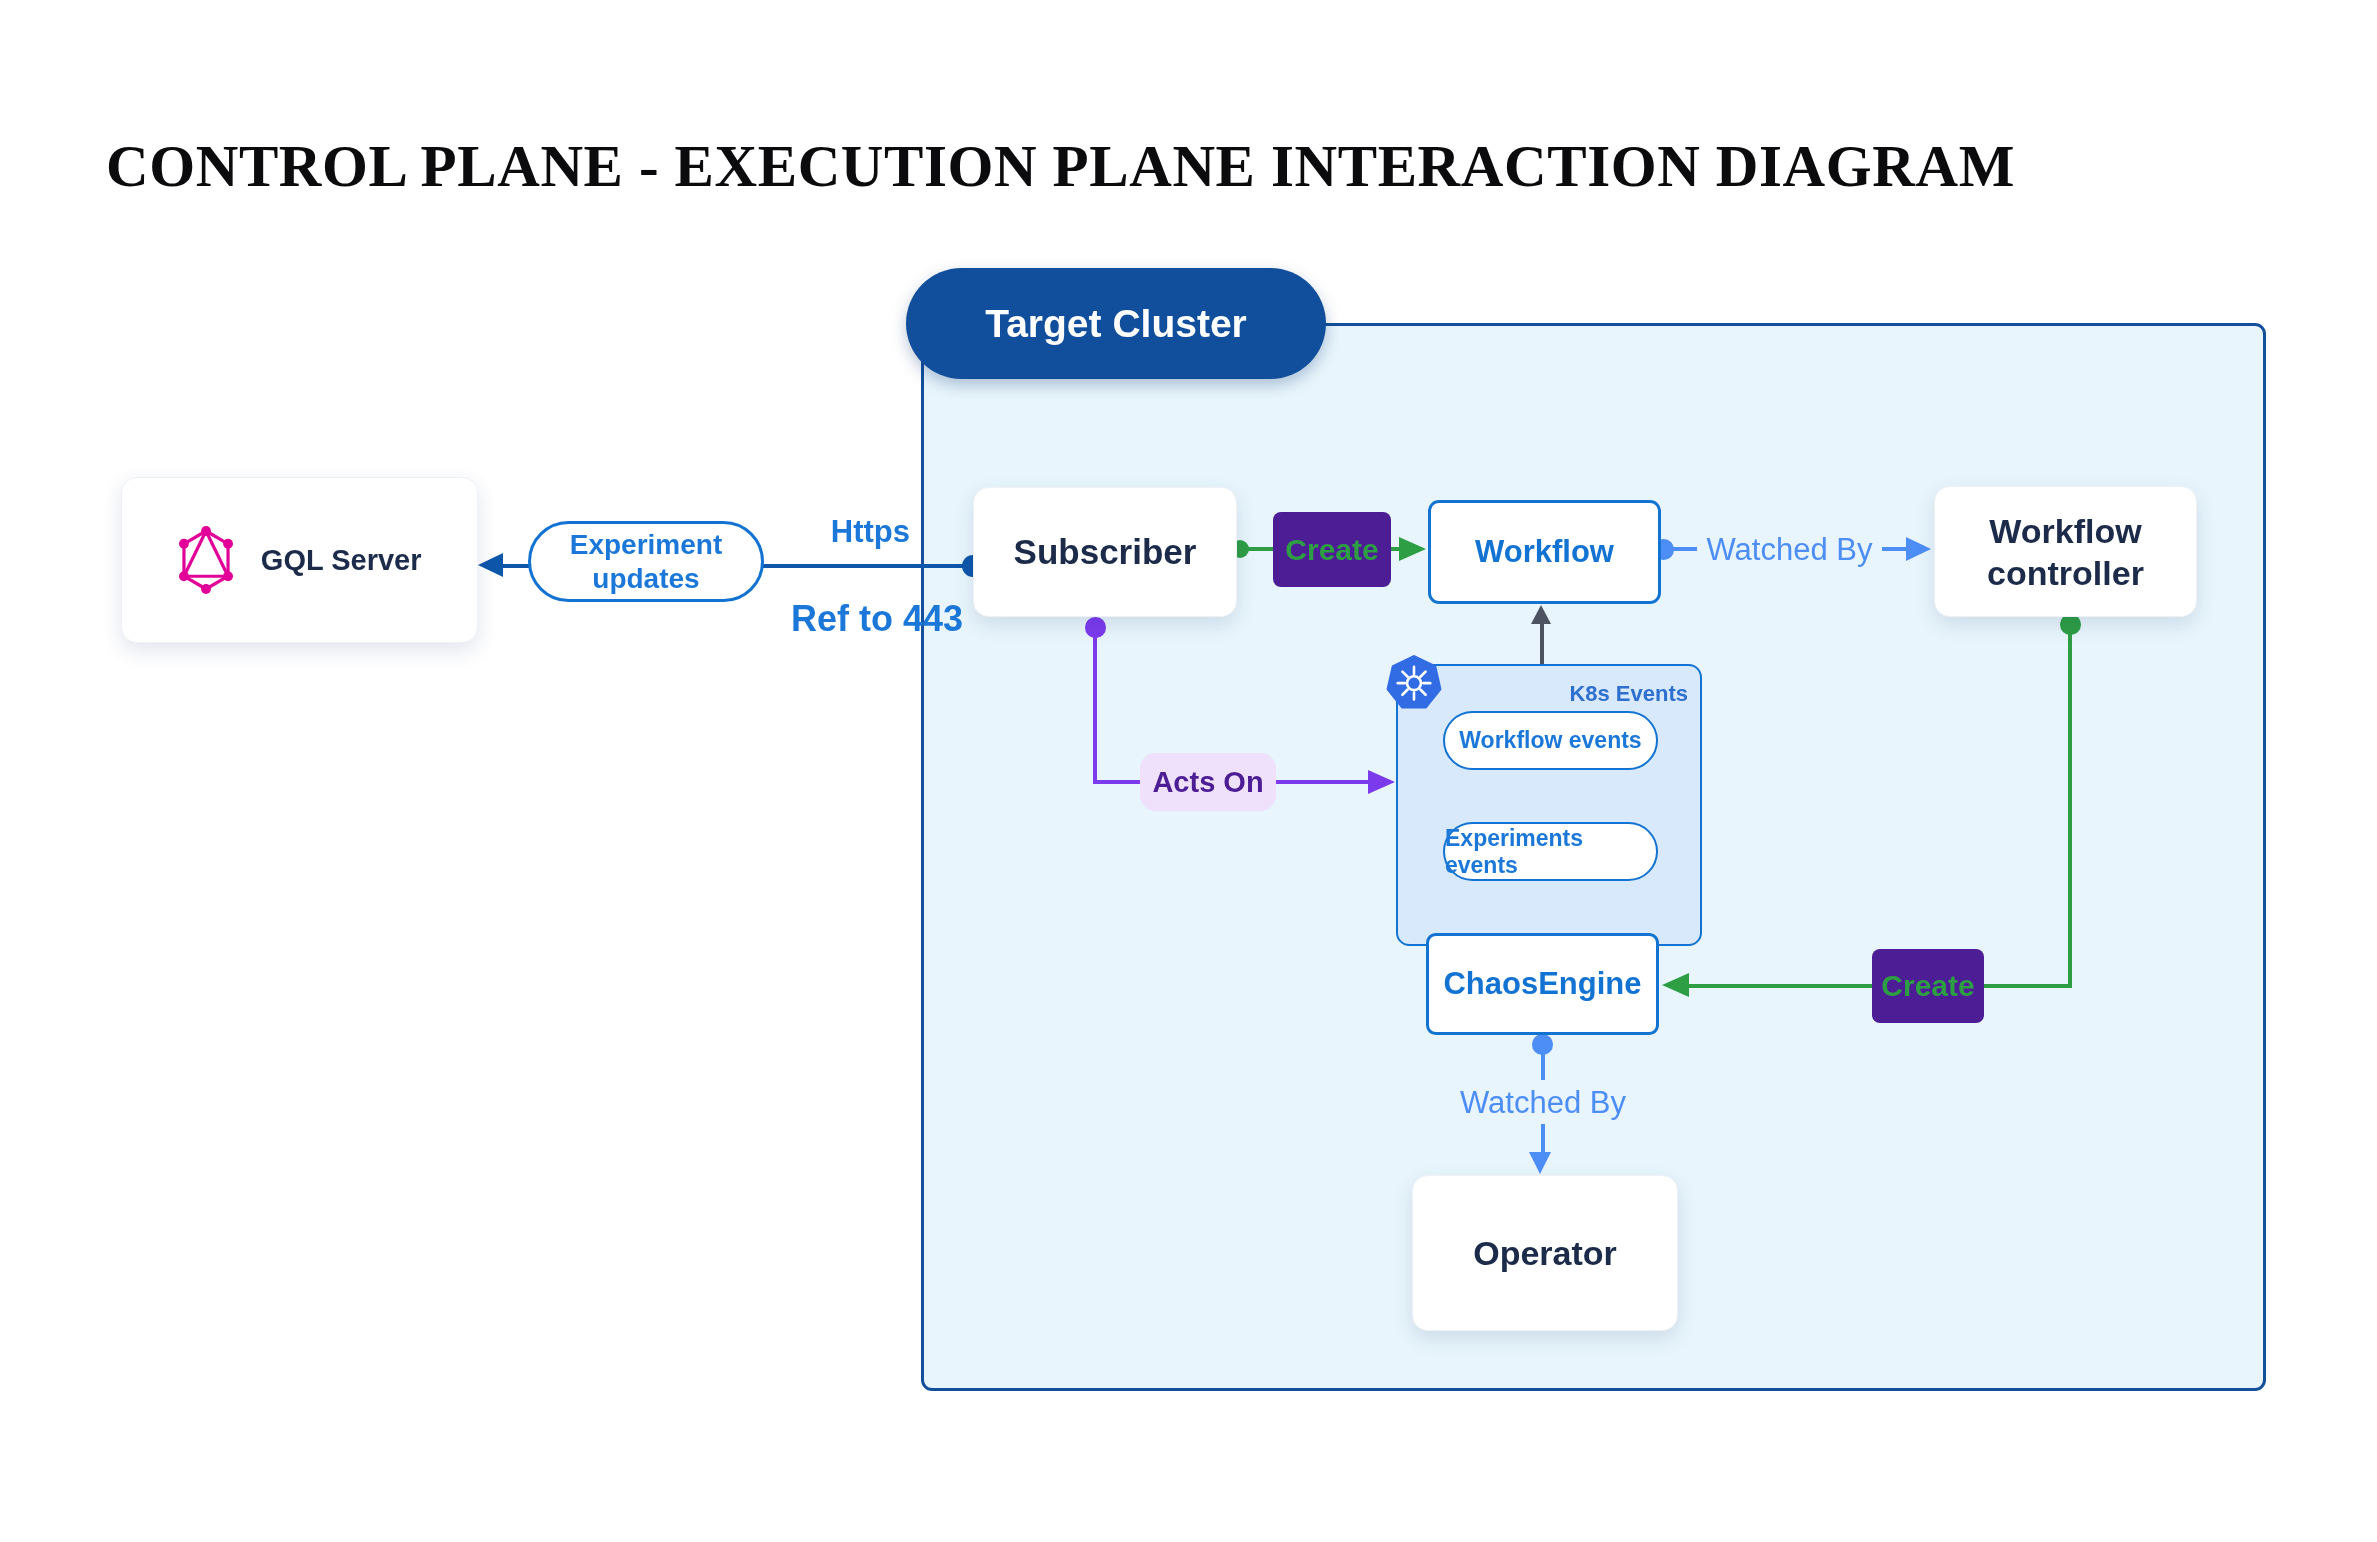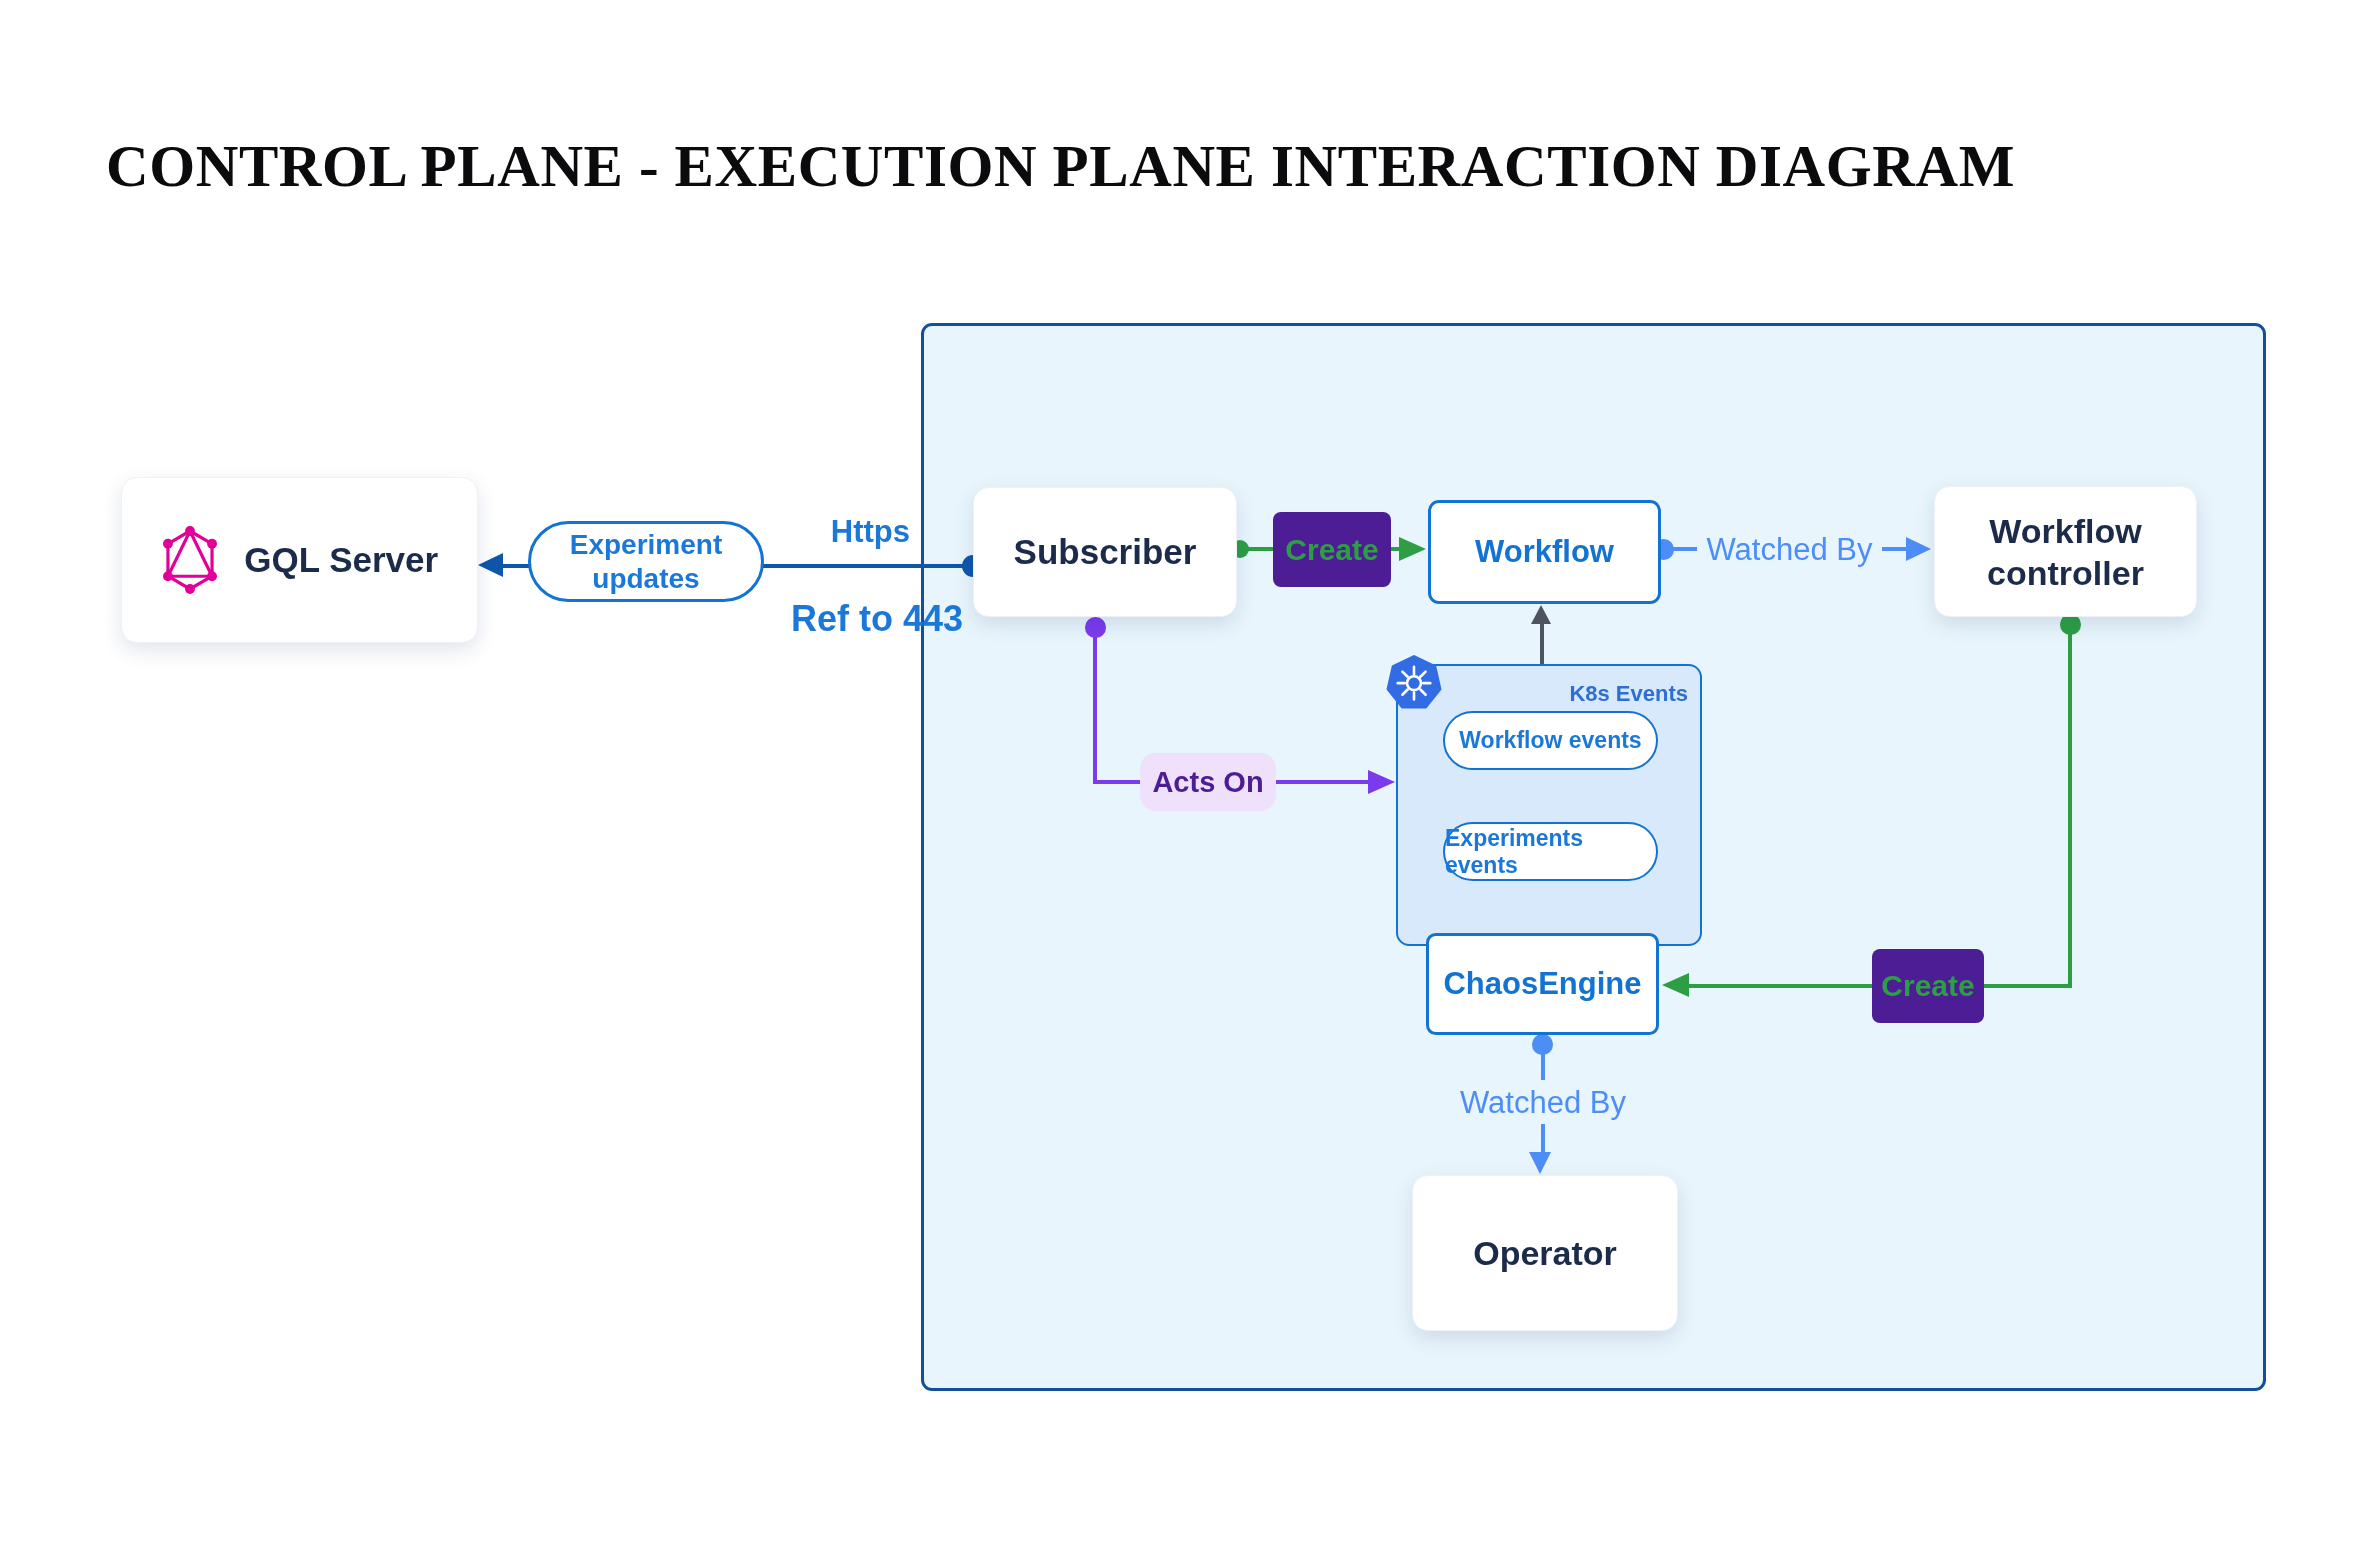--- a/index.html
+++ b/index.html
@@ -93,20 +93,23 @@
   <div class="dot" style="left:1531px;top:699px;width:20.6px;height:20.6px;background:#4D5360;"></div>
   <div class="dot" style="left:1531px;top:872px;width:20.6px;height:20.6px;background:#4D5360;"></div>
   <div class="line" style="left:1540px;top:882px;width:3.6px;height:33px;background:#4D5360;"></div>
   <div class="tri" style="left:1531px;top:913px;border-left:10.3px solid transparent;border-right:10.3px solid transparent;border-top:19.4px solid #4D5360;"></div>
 
   <div class="dot" style="left:1532px;top:1034px;width:20.6px;height:20.6px;background:#4D8DF6;"></div>
   <div class="line" style="left:1541px;top:1045px;width:3.6px;height:35px;background:#4D8DF6;"></div>
   <div class="line" style="left:1541px;top:1124px;width:3.6px;height:29px;background:#4D8DF6;"></div>
   <div class="tri" style="left:1529px;top:1152px;border-left:11.5px solid transparent;border-right:11.5px solid transparent;border-top:22px solid #4D8DF6;"></div>
 
+  <div class="abs target-pill" style="left:906px;top:268px;width:420px;height:111px;">
+    <span>Target Cluster</span>
+  </div>
 
   <div class="abs card" style="left:121px;top:477px;width:357px;height:166px;gap:25.4px;">
     <span style="display:inline-flex;">
       <svg width="58" height="68" viewBox="0 0 100 116">
         <g stroke="#E10098" stroke-width="5.5" fill="none">
           <line x1="50" y1="8" x2="12" y2="30"></line>
           <line x1="12" y1="30" x2="12" y2="86"></line>
           <line x1="12" y1="86" x2="50" y2="108"></line>
           <line x1="50" y1="108" x2="88" y2="86"></line>
           <line x1="88" y1="86" x2="88" y2="30"></line>
@@ -118,21 +121,21 @@
         <g fill="#E10098">
           <circle cx="50" cy="8" r="8.5"></circle>
             <circle cx="12" cy="30" r="8.5"></circle>
           <circle cx="88" cy="30" r="8.5"></circle>
             <circle cx="12" cy="86" r="8.5"></circle>
           <circle cx="88" cy="86" r="8.5"></circle>
             <circle cx="50" cy="108" r="8.5"></circle>
         </g>
       </svg>
     </span>
-    <span style="font-size:35px;">GQL Server</span>
+    <span style="font-size:29px;">GQL Server</span>
   </div>
 
   <div class="abs stadium" style="left:528px;top:521px;width:236px;height:81px;font-size:28px;line-height:34px;">
     <span>Experiment</span>
     <span>updates</span>
   </div>
 
   <div class="abs" style="left:762px;top:514px;width:148px;text-align:right;font-size:31px;font-weight:600;color:#1B78D8;">Https</div>
   <div class="abs" style="left:777px;top:598px;width:200px;text-align:center;font-size:36px;font-weight:600;color:#1B78D8;">Ref to 443</div>
 

